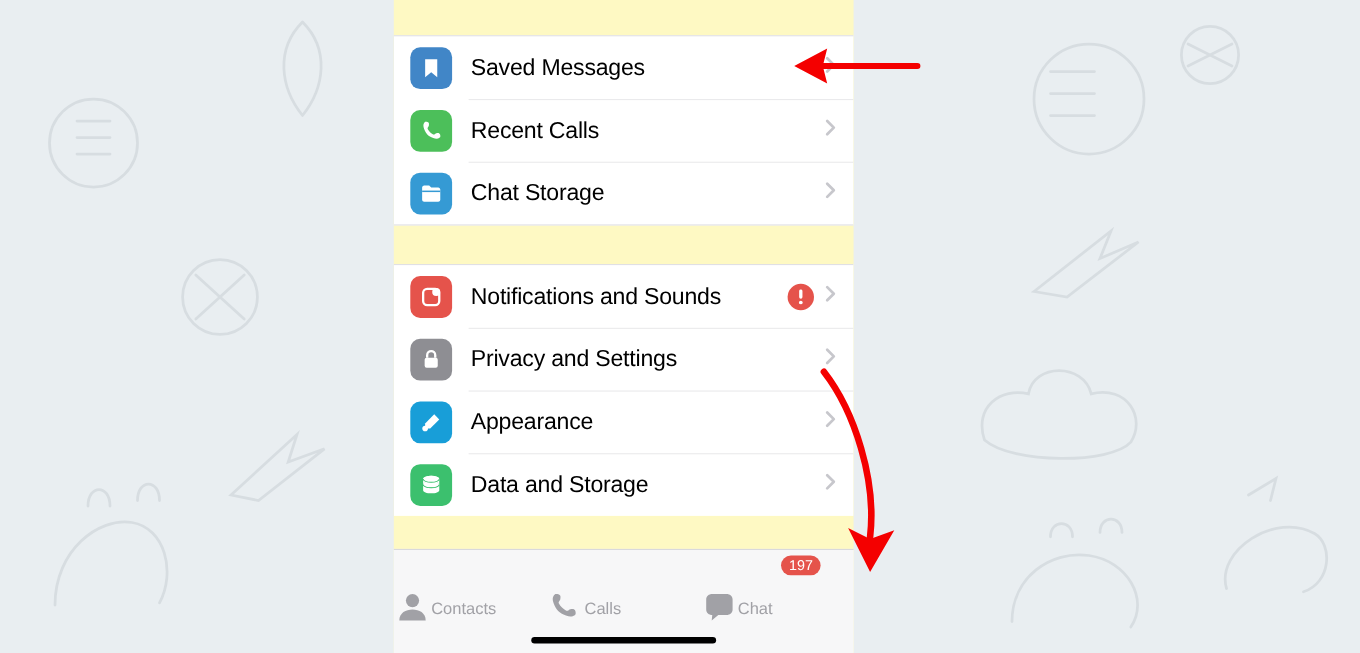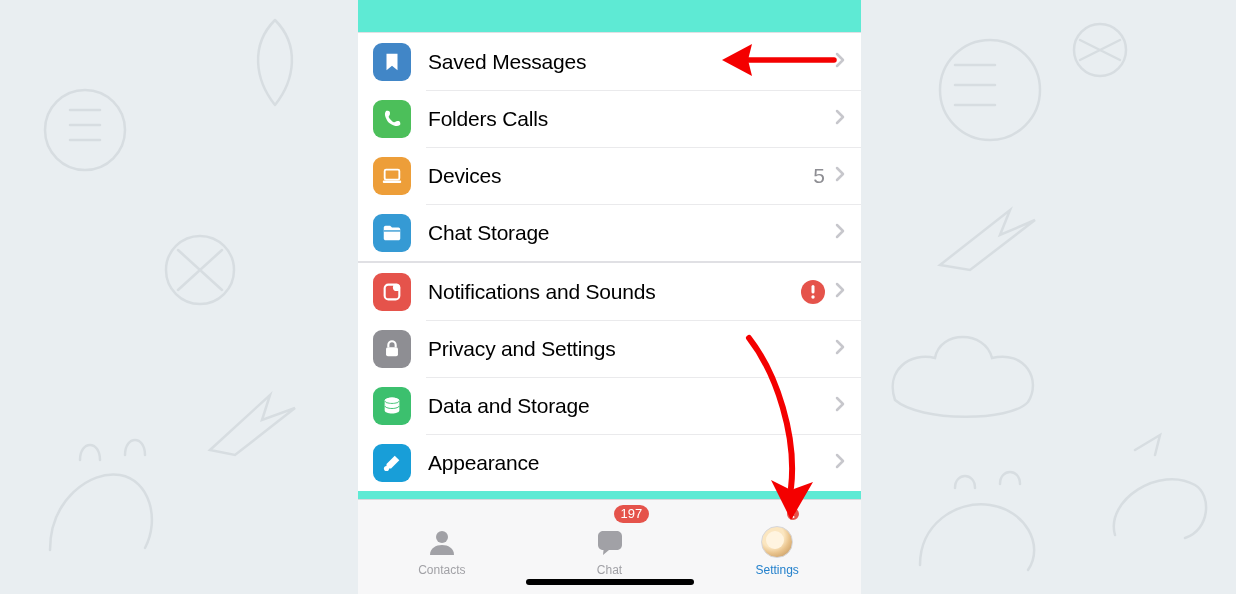--- a/index.html
+++ b/index.html
@@ -24,27 +24,28 @@
     stroke: #d7dde1;
     fill: none;
     stroke-width: 2.5;
     stroke-linecap: round;
   }
 
   .phone {
     position: absolute;
     left: 358px;
     top: 0;
-    width: 503px;
+    width: 418px;
     height: 594px;
-    background: #5eead4;
+    background: #fef9c3;
   }
 
   .group {
     background: #ffffff;
+    margin-top: 35px;
     border-top: 1px solid #e0e0e4;
     border-bottom: 1px solid #e0e0e4;
   }
   .group.first { margin-top: 32px; }
   .group.last { border-bottom: none; }
 
   .row {
     display: flex;
     align-items: center;
     min-height: 57px;
@@ -107,30 +108,29 @@
     left: 0; right: 0; bottom: 0;
     height: 95px;
     background: #f7f7f8;
     border-top: 1px solid #d9d9dc;
     display: flex;
     padding-top: 8px;
   }
   .tab {
     flex: 1;
     display: flex;
-    flex-direction: column;
+    flex-direction: row;
     align-items: center;
     color: #a1a1a6;
     cursor: pointer;
     position: relative;
-    justify-content: center;
   }
   .tab-icon { width: 34px; height: 34px; display:flex; align-items:center; justify-content:center; }
   .tab-icon svg { width: 32px; height: 32px; }
-  .tab-label { font-size: 12px; margin-top: 4px; }
+  .tab-label { font-size: 15px; margin-top: 4px; }
   .tab.active .tab-label { color: #2481cc; }
   .tab-badge {
     position: absolute;
     top: -3px;
     left: 50%;
     transform: translateX(4px);
     background: #e5534b;
     color: #fff;
     font-size: 13px;
     font-weight: 400;
@@ -250,39 +250,26 @@
               <polyline points="2,2 8,8 2,14"></polyline>
             </svg></span>
       </div>
 
       <div class="row">
         <div class="row-icon" style="background:#4cbf5a">
           <svg viewBox="0 0 24 24">
               <path d="M6 3 C6 3 8.5 2.5 9.5 4 C10.2 5.1 9.5 7.5 9.5 7.5 C9.5 7.5 8 9 8.5 10 C9.5 12 12 14.5 14 15.5 C15 16 16.5 14.5 16.5 14.5 C16.5 14.5 18.9 13.8 20 14.5 C21.5 15.5 21 18 21 18 C21 18 19 21 14 19 C9 17 7 15 5 10 C3 5 6 3 6 3 Z" fill="#fff"></path>
             </svg>
         </div>
-        <div class="row-label">Folders Calls</div>
-        <span class="chevron"><svg viewBox="0 0 10 16">
-              <polyline points="2,2 8,8 2,14"></polyline>
-            </svg></span>
-      </div>
-
-      <div class="row">
-        <div class="row-icon" style="background:#ed9e39">
-          <svg viewBox="0 0 24 24">
-              <rect x="4" y="5" width="16" height="11" rx="1.5" fill="none" stroke="#fff" stroke-width="2"></rect>
-              <rect x="2" y="17" width="20" height="2.5" rx="1" fill="#fff"></rect>
-            </svg>
-        </div>
-        <div class="row-label">Devices</div>
-        <div class="row-badge">5</div>
-        <span class="chevron"><svg viewBox="0 0 10 16">
-              <polyline points="2,2 8,8 2,14"></polyline>
-            </svg></span>
-      </div>
+        <div class="row-label">Recent Calls</div>
+        <span class="chevron"><svg viewBox="0 0 10 16">
+              <polyline points="2,2 8,8 2,14"></polyline>
+            </svg></span>
+      </div>
+
 
       <div class="row">
         <div class="row-icon" style="background:#359ad4">
           <svg viewBox="0 0 24 24">
               <path d="M3 6 C3 5 4 4 5 4 H10 L12 6 H19 C20 6 21 7 21 8 V18 C21 19 20 20 19 20 H5 C4 20 3 19 3 18 Z" fill="#fff"></path>
               <rect x="3" y="9" width="18" height="1.5" fill="#359ad4"></rect>
             </svg>
         </div>
         <div class="row-label">Chat Storage</div>
         <span class="chevron"><svg viewBox="0 0 10 16">
@@ -314,20 +301,33 @@
       </div>
 
       <div class="row">
         <div class="row-icon" style="background:#8e8e93">
           <svg viewBox="0 0 24 24">
               <rect x="5.5" y="10" width="13" height="10" rx="2" fill="#fff"></rect>
               <path d="M8 10 V7.5 C8 5 10 3.5 12 3.5 C14 3.5 16 5 16 7.5 V10" fill="none" stroke="#fff" stroke-width="2.3"></path>
             </svg>
         </div>
         <div class="row-label">Privacy and Settings</div>
+        <span class="chevron"><svg viewBox="0 0 10 16">
+              <polyline points="2,2 8,8 2,14"></polyline>
+            </svg></span>
+      </div>
+
+      <div class="row">
+        <div class="row-icon" style="background:#189ed8">
+          <svg viewBox="0 0 24 24">
+              <path d="M15 4 L20 9 L11 18 L6 18 L6 13 Z" fill="#fff"></path>
+              <circle cx="6" cy="18" r="2.8" fill="#fff"></circle>
+            </svg>
+        </div>
+        <div class="row-label">Appearance</div>
         <span class="chevron"><svg viewBox="0 0 10 16">
               <polyline points="2,2 8,8 2,14"></polyline>
             </svg></span>
       </div>
 
       <div class="row">
         <div class="row-icon" style="background:#3cc06e">
           <svg viewBox="0 0 24 24">
               <ellipse cx="12" cy="6" rx="8" ry="3.2" fill="#fff"></ellipse>
               <path d="M4 6 V17 C4 18.8 7.6 20.2 12 20.2 C16.4 20.2 20 18.8 20 17 V6" fill="#fff"></path>
@@ -337,72 +337,55 @@
               <path d="M4 6 C4 7.8 7.6 9.2 12 9.2 C16.4 9.2 20 7.8 20 6" fill="none" stroke="#3cc06e" stroke-width="1"></path>
               <path d="M4 11.5 C4 13.3 7.6 14.7 12 14.7 C16.4 14.7 20 13.3 20 11.5" fill="none" stroke="#3cc06e" stroke-width="1"></path>
             </svg>
         </div>
         <div class="row-label">Data and Storage</div>
         <span class="chevron"><svg viewBox="0 0 10 16">
               <polyline points="2,2 8,8 2,14"></polyline>
             </svg></span>
       </div>
 
-      <div class="row">
-        <div class="row-icon" style="background:#189ed8">
-          <svg viewBox="0 0 24 24">
-              <path d="M15 4 L20 9 L11 18 L6 18 L6 13 Z" fill="#fff"></path>
-              <circle cx="6" cy="18" r="2.8" fill="#fff"></circle>
-            </svg>
-        </div>
-        <div class="row-label">Appearance</div>
-        <span class="chevron"><svg viewBox="0 0 10 16">
-              <polyline points="2,2 8,8 2,14"></polyline>
-            </svg></span>
-      </div>
-
     </div>
 
   </div>
 
   <div class="tabbar">
 
     <div class="tab">
       <div class="tab-icon">
         <svg viewBox="0 0 32 32">
             <circle cx="16" cy="11" r="6" fill="#a1a1a6"></circle>
             <path d="M4 29 C4 22 10 19 16 19 C22 19 28 22 28 29 Z" fill="#a1a1a6"></path>
           </svg>
       </div>
       <div class="tab-label">Contacts</div>
     </div>
 
+    <div class="tab">
+      <div class="tab-icon">
+        <svg viewBox="0 0 32 32">
+            <path d="M7 5 C7 5 10 4.5 11.2 6.3 C12 7.6 11.2 10.5 11.2 10.5 C11.2 10.5 9.4 12.3 10 13.5 C11.2 16 14.3 19 16.8 20.2 C18 20.8 19.8 19 19.8 19 C19.8 19 22.7 18.2 24 19 C25.8 20.2 25.3 23.3 25.3 23.3 C25.3 23.3 22.8 27 16.5 24.5 C10.2 22 7.8 19.6 5.3 13.3 C2.8 7 7 5 7 5 Z" fill="#a1a1a6"></path>
+          </svg>
+      </div>
+      <div class="tab-label">Calls</div>
+    </div>
 
     <div class="tab">
       <div class="tab-icon">
         <svg viewBox="0 0 32 32">
             <path d="M4 10 C4 7 6.5 5 9.5 5 H22.5 C25.5 5 28 7 28 10 V19 C28 22 25.5 24 22.5 24 H15 L9 29 L9.5 24 C6.5 24 4 22 4 19 Z" fill="#a1a1a6"></path>
           </svg>
       </div>
       <div class="tab-badge">197</div>
       <div class="tab-label">Chat</div>
     </div>
 
-    <div class="tab active">
-      <div class="tab-icon">
-        <div class="avatar"></div>
-      </div>
-      <div class="tab-dot">
-        <svg viewBox="0 0 4 14">
-            <rect x="0.8" y="0.5" width="2.4" height="7.5" rx="1.2" fill="#fff"></rect>
-            <circle cx="2" cy="11.3" r="1.4" fill="#fff"></circle>
-          </svg>
-      </div>
-      <div class="tab-label">Settings</div>
-    </div>
 
   </div>
 
   <div class="home-indicator"></div>
 </div>
 
 <svg class="anno" style="left:712px; top:36px;" width="130" height="48" viewBox="0 0 130 48">
   <defs></defs>
   <path d="M122 24 L36 24" stroke="#f40000" stroke-width="5.5" fill="none" stroke-linecap="round"></path>
   <path d="M10 24 L40 8 L36 24 L40 40 Z" fill="#f40000"></path>

